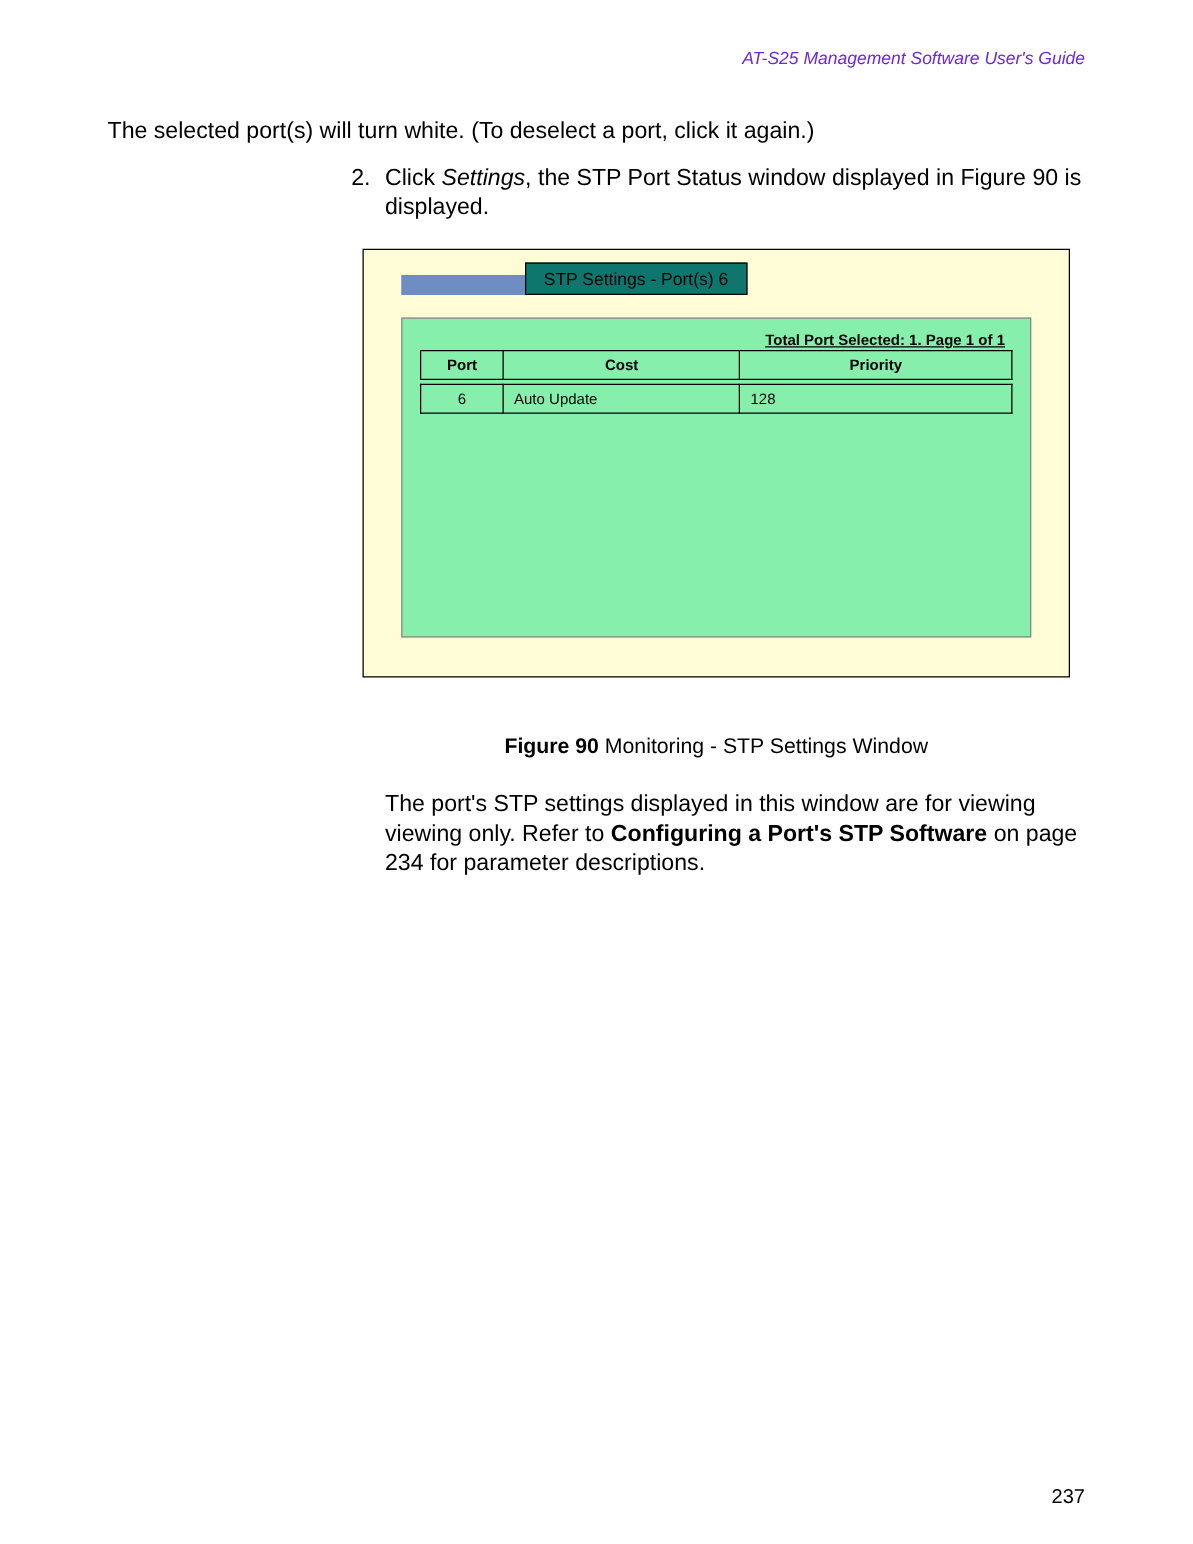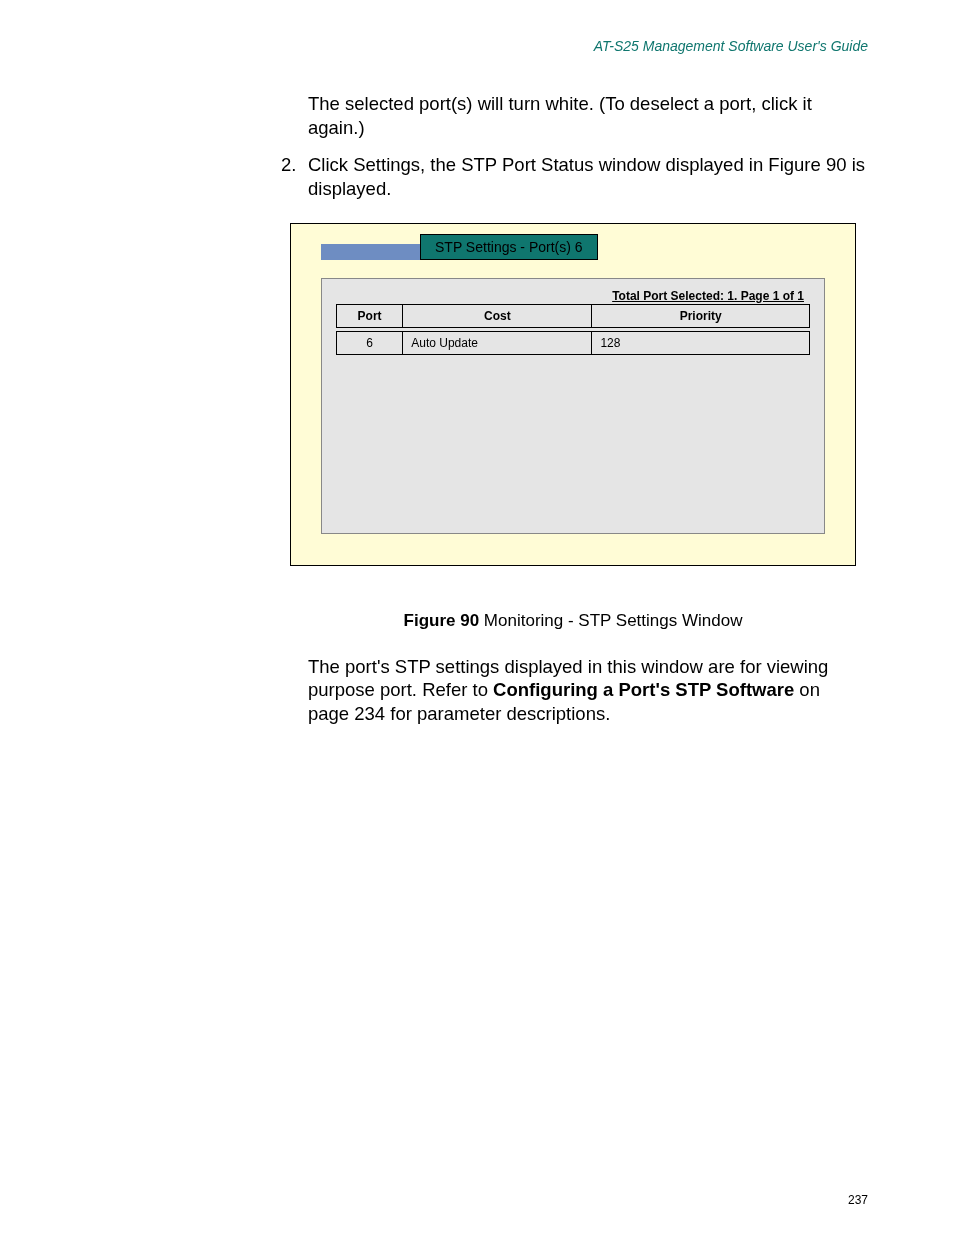--- a/index.html
+++ b/index.html
@@ -13,39 +13,38 @@
   }
   .page {
     padding: 38px 86px 0 86px;
     position: relative;
     height: 100%;
   }
   .running-header {
     text-align: right;
     font-style: italic;
     font-size: 14px;
-    color: #0f766e;
+    color: #6d28d9;
     margin-bottom: 38px;
   }
   .body-text {
-    margin-left: 222px;
     font-size: 18.5px;
     line-height: 1.28;
   }
   .para1 { margin-bottom: 14px; }
   .numbered {
     display: flex;
     margin-left: 195px;
     font-size: 18.5px;
     line-height: 1.28;
     margin-bottom: 22px;
   }
   .numbered .num { width: 27px; flex: 0 0 27px; }
   .numbered .txt { flex: 1; }
-  .numbered .txt .italic { }
+  .numbered .txt .italic { font-style: italic; }
   
   .window {
     margin-left: 204px;
     width: 566px;
     border: 1px solid #000;
     background: #fffcd6;
     position: relative;
     height: 343px;
   }
   .title-row {
@@ -63,21 +62,21 @@
   }
   .yellow-title {
     background: #0f766e;
     border: 1px solid #000;
     font-family: Verdana, Tahoma, sans-serif;
     font-size: 14px;
     padding: 5px 14px 5px 14px;
     line-height: 1;
   }
   .content-panel {
-    background: #e5e5e5;
+    background: #86efac;
     border: 1px solid #888;
     margin: 18px 30px 20px 30px;
     height: 256px;
     padding: 10px 14px 10px 14px;
     position: relative;
   }
   .status-line {
     text-align: right;
     font-family: Tahoma, Arial, sans-serif;
     font-weight: bold;
@@ -134,21 +133,21 @@
     margin-left: 222px;
     font-size: 18.5px;
     line-height: 1.28;
     width: 555px;
   }
   .para-after .bold { font-weight: bold; }
   .page-num {
     position: absolute;
     bottom: 28px;
     right: 86px;
-    font-size: 12px;
+    font-size: 16px;
   }
   
   .hdr-row th { border-bottom: 1px solid #000; }
   .gap-row td { border: none !important; height: 4px; padding: 0; }
   .data-row td { border: 1px solid #000; }
 </style>
 </head>
 <body>
 
 <div class="page">
@@ -195,17 +194,17 @@
       </tbody>
         </table>
     </div>
   </div>
 
   <div class="caption">
     <span class="bold">Figure 90</span><span>  Monitoring - STP Settings Window</span>
   </div>
 
   <div class="para-after">
-    <span>The port's STP settings displayed in this window are for viewing purpose port. Refer to </span><span class="bold">Configuring a Port's STP Software</span><span> on page 234 for parameter descriptions.</span>
+    <span>The port's STP settings displayed in this window are for viewing viewing only. Refer to </span><span class="bold">Configuring a Port's STP Software</span><span> on page 234 for parameter descriptions.</span>
   </div>
 
   <div class="page-num">237</div>
 </div>
 
 </body></html>

